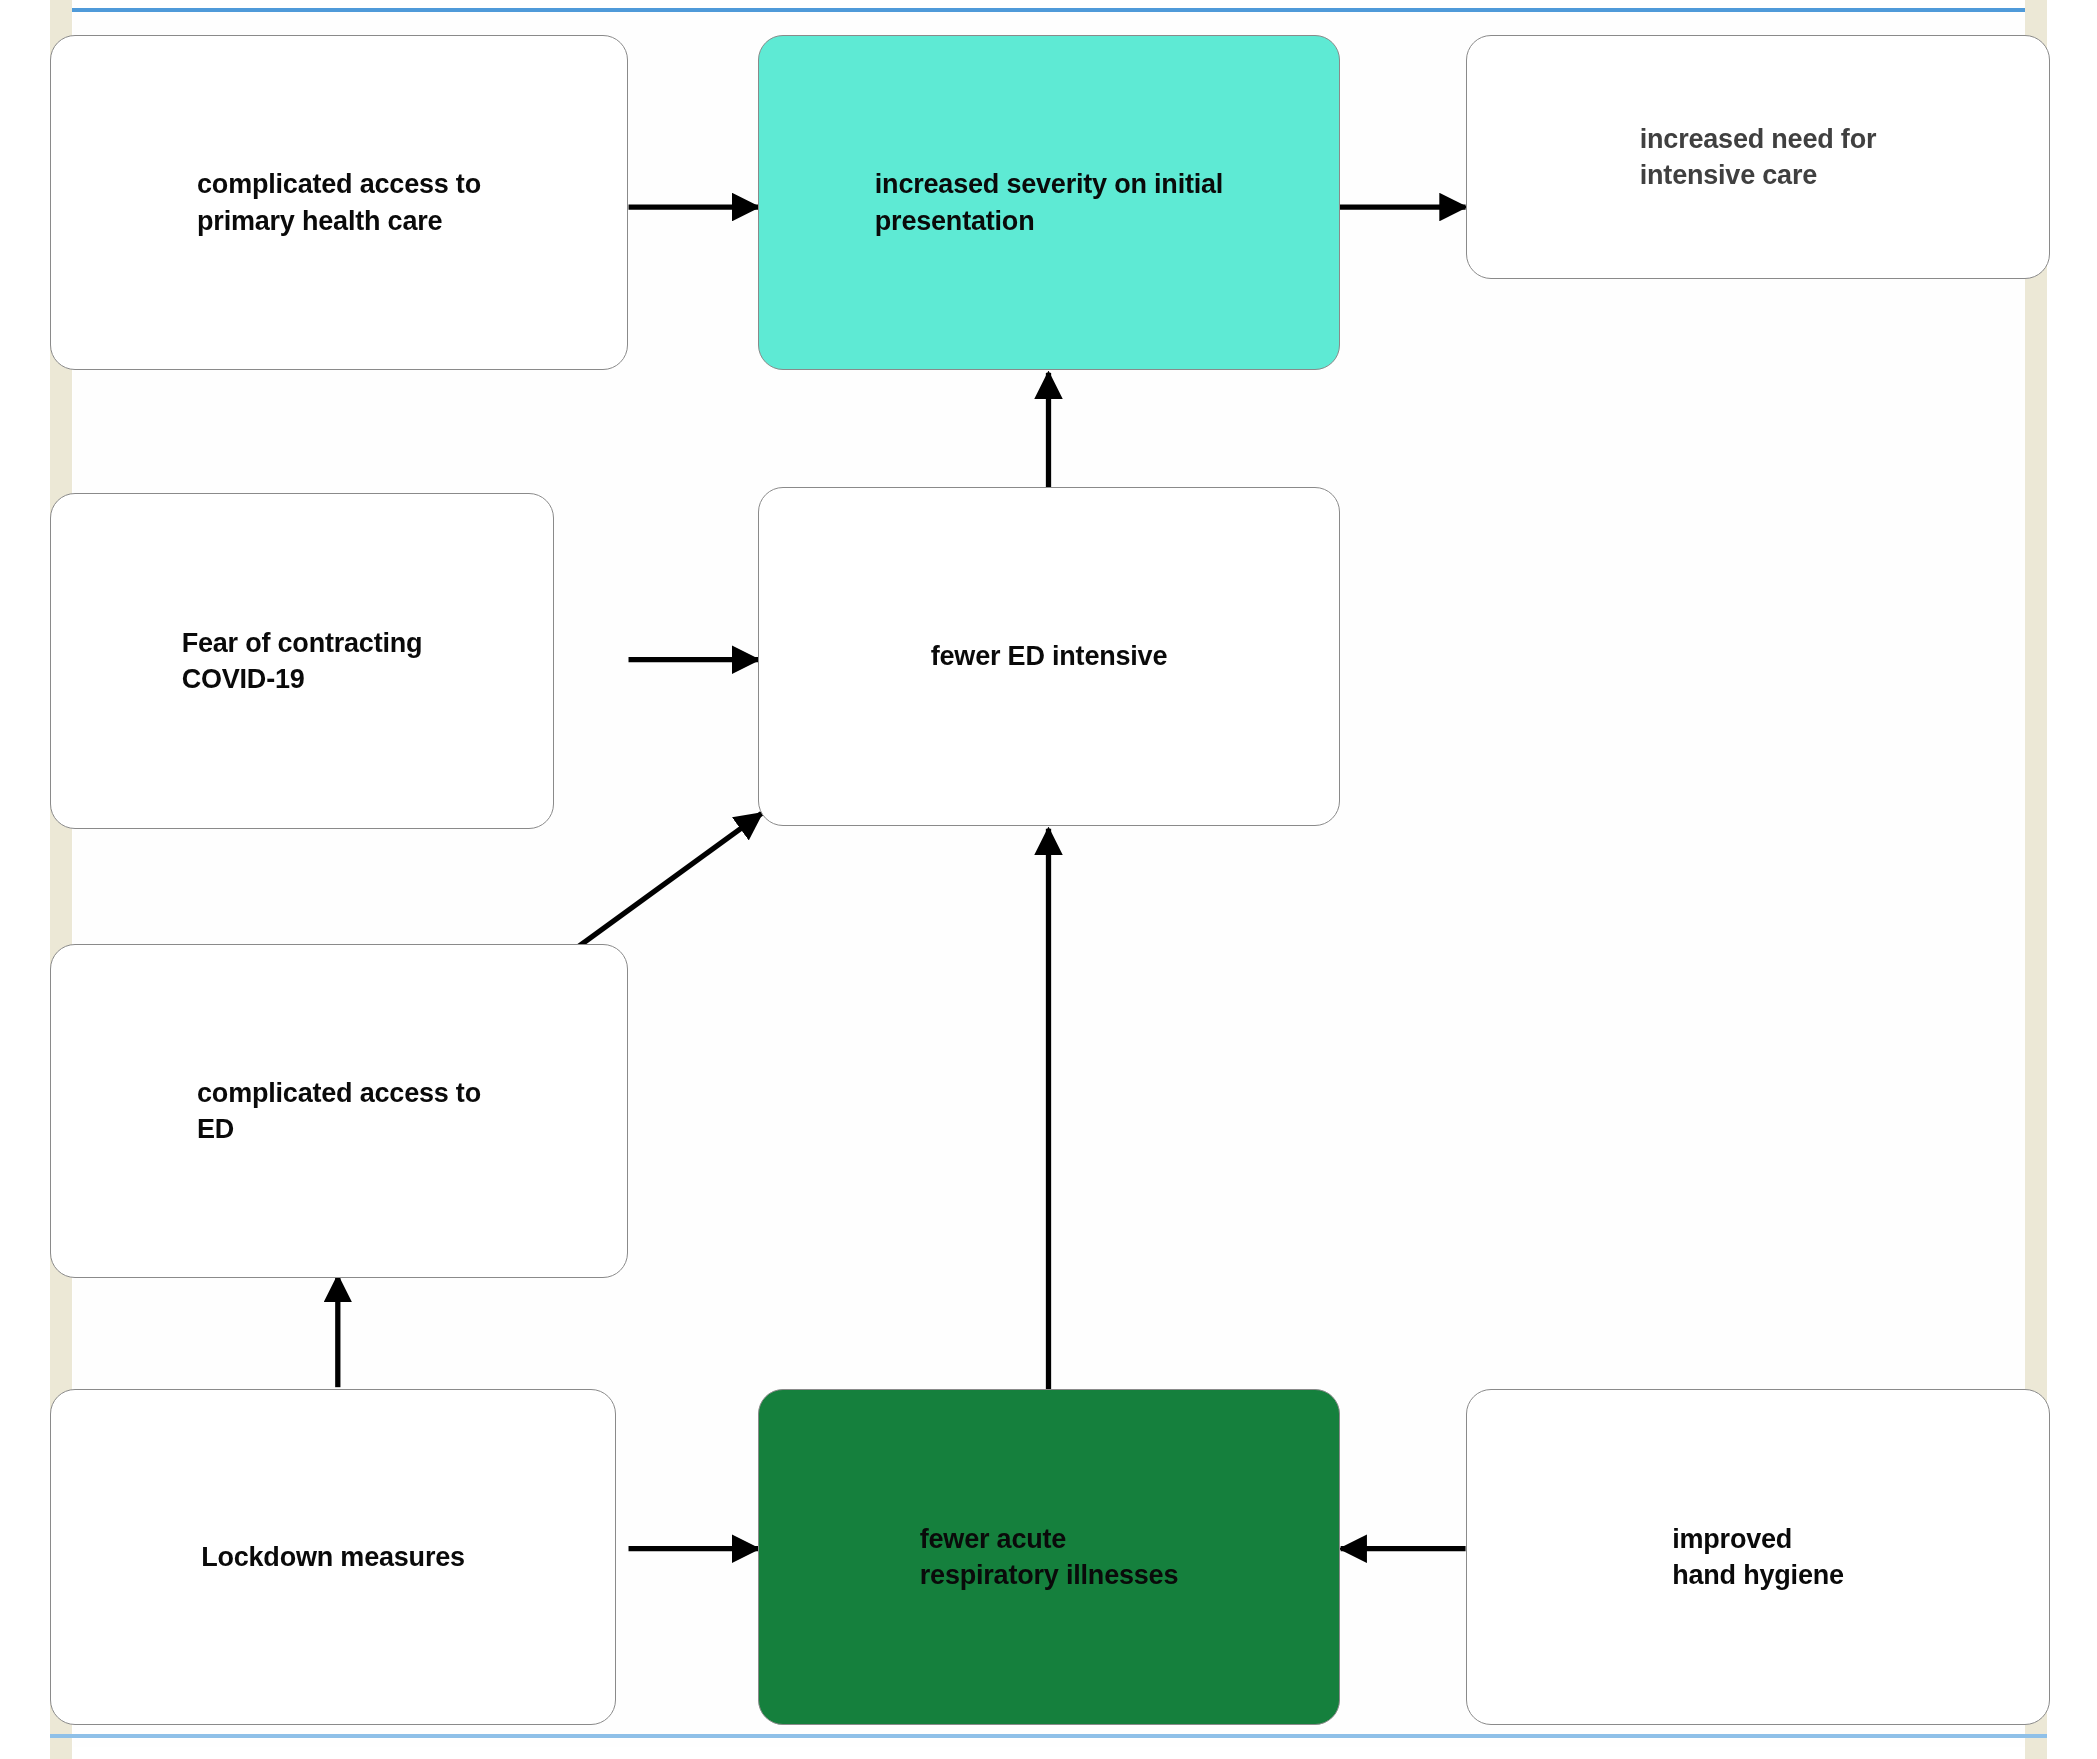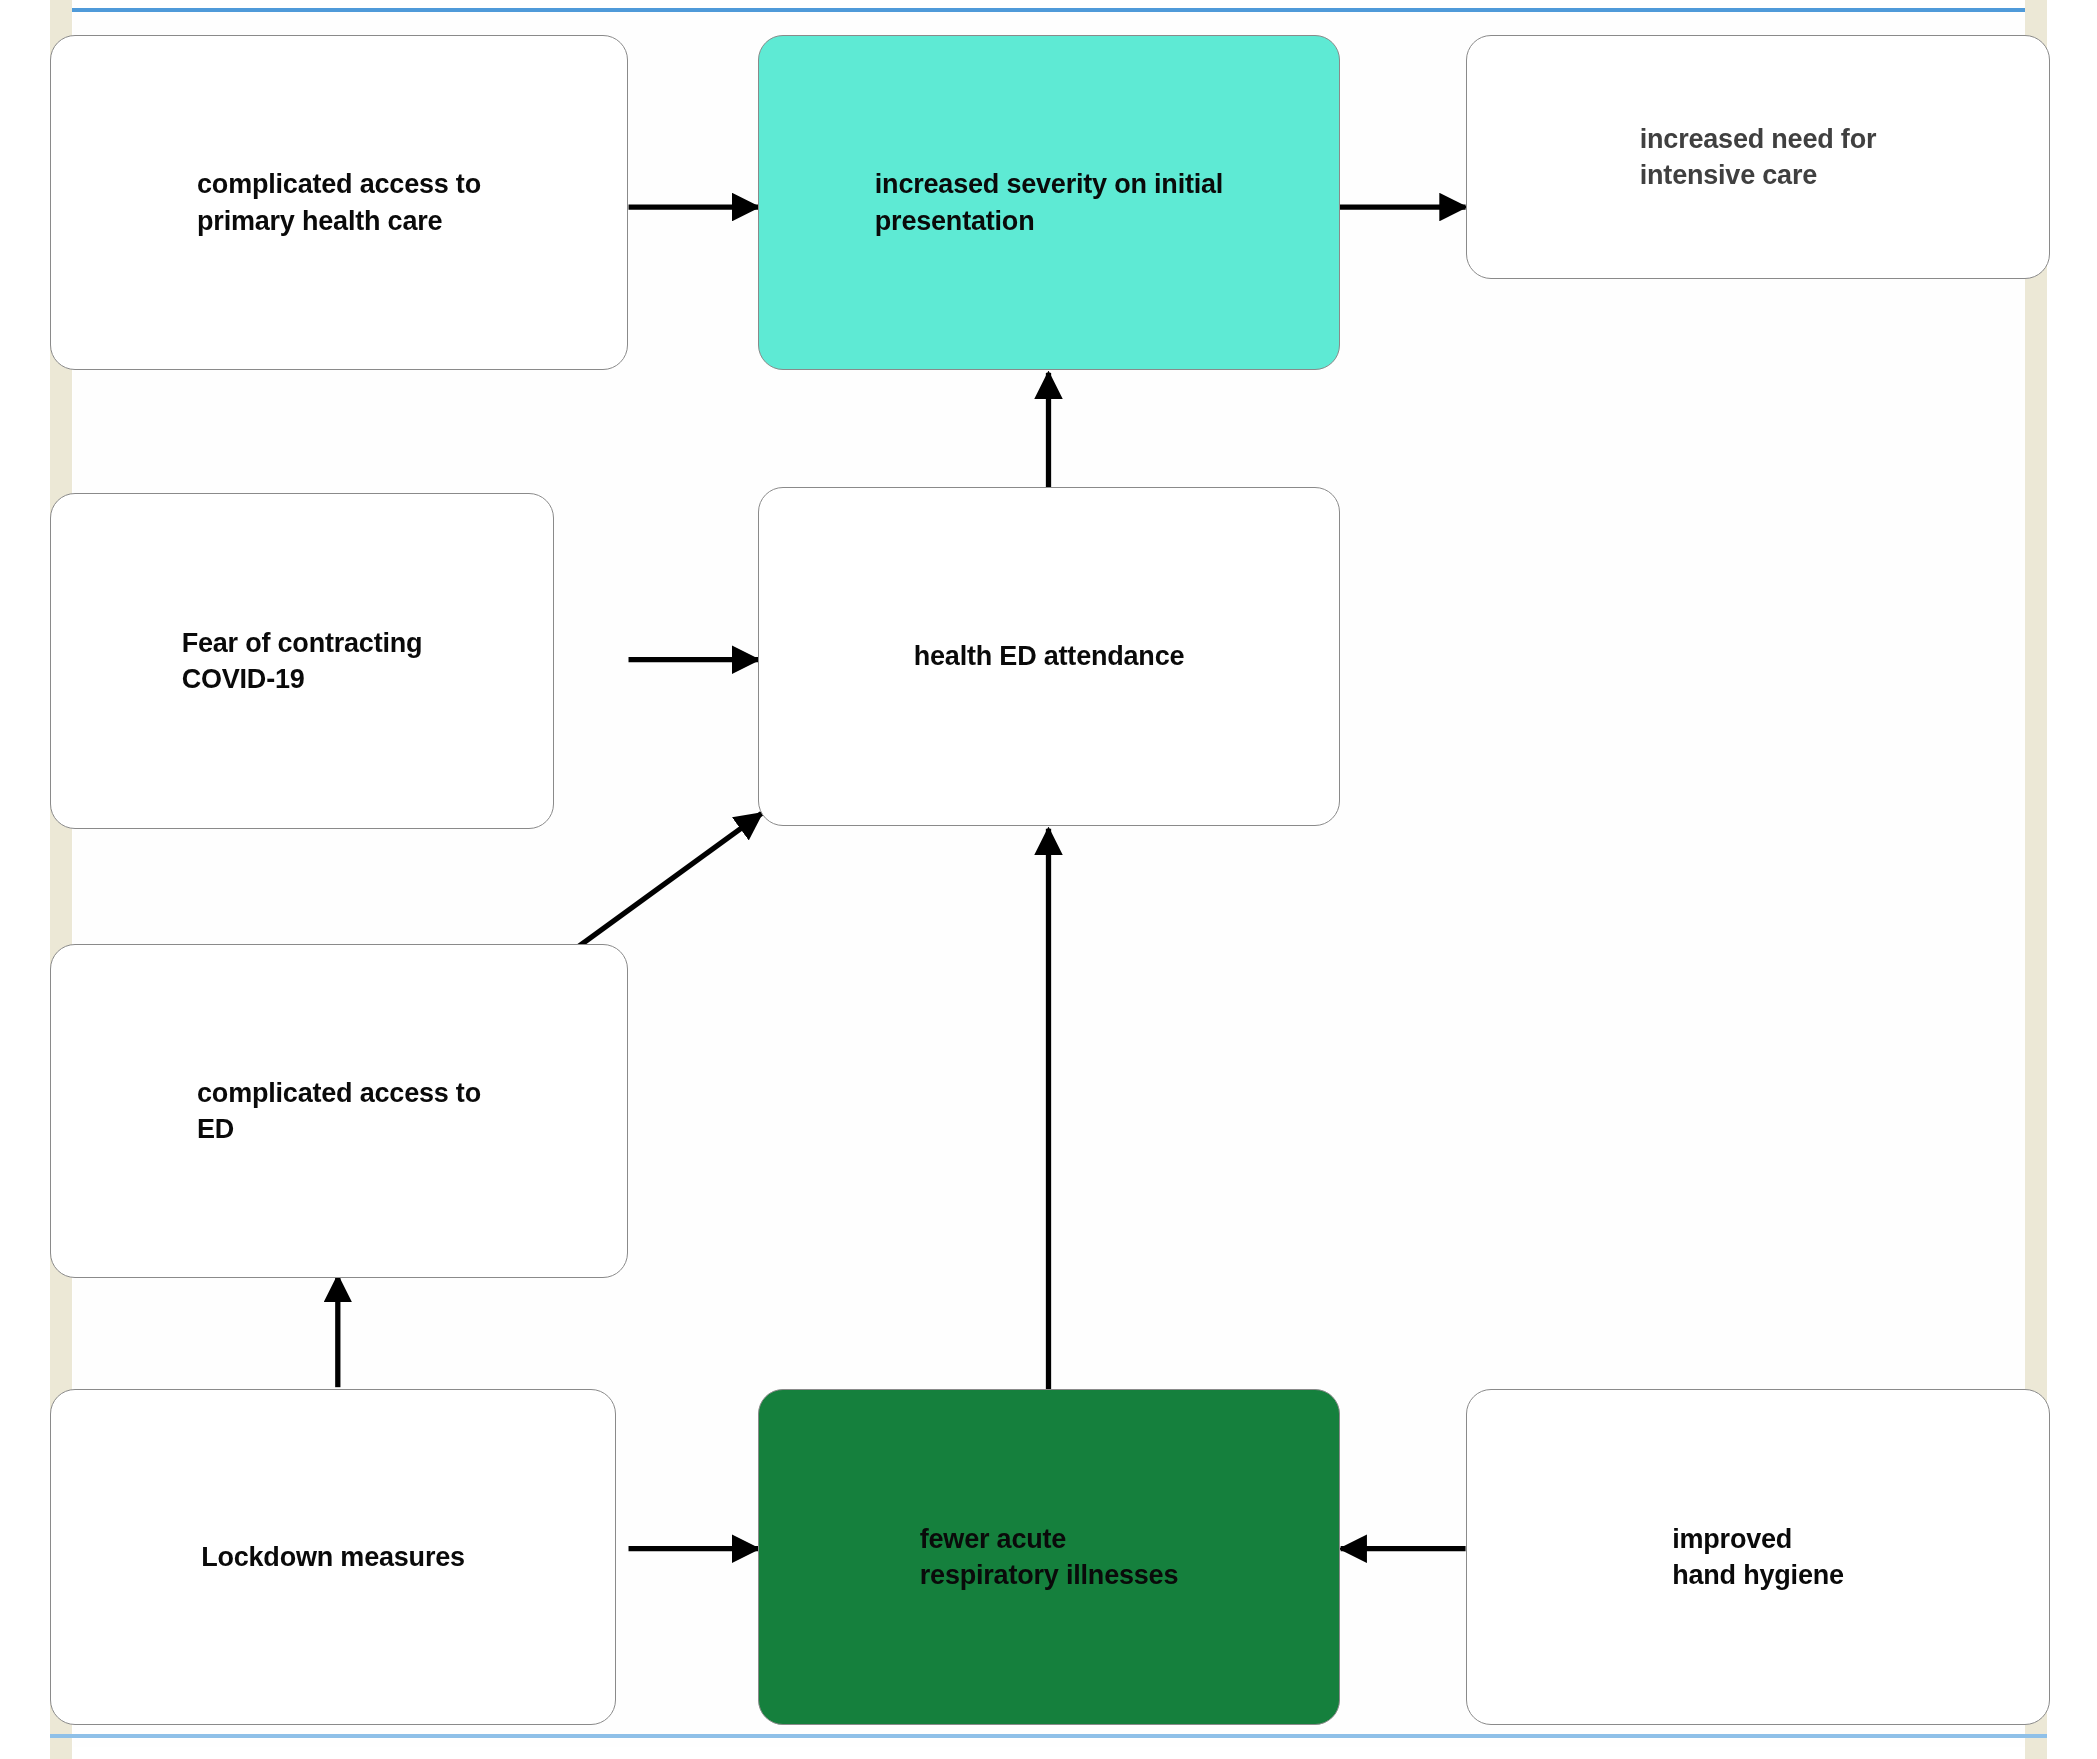--- a/index.html
+++ b/index.html
@@ -121,21 +121,21 @@
       </div>
       <div class="node" style="left: 1466px; top: 35px; width: 584px; height: 244px; border-color: rgb(138, 138, 138); background: rgb(255, 255, 255); color: #404040;">
         <span class="node-label">increased need for
 intensive care</span>
       </div>
       <div class="node" style="left: 50px; top: 493px; width: 504px; height: 336px; border-color: rgb(138, 138, 138); background: rgb(255, 255, 255); color: rgb(10, 10, 10);">
         <span class="node-label">Fear of contracting
 COVID-19</span>
       </div>
       <div class="node" style="left: 758px; top: 487px; width: 582px; height: 339px; border-color: rgb(138, 138, 138); background: rgb(255, 255, 255); color: rgb(10, 10, 10);">
-        <span class="node-label">health ED attendance</span>
+        <span class="node-label">fewer ED intensive</span>
       </div>
       <div class="node" style="left: 50px; top: 944px; width: 578px; height: 334px; border-color: rgb(138, 138, 138); background: rgb(255, 255, 255); color: rgb(10, 10, 10);">
         <span class="node-label">complicated access to
 ED</span>
       </div>
       <div class="node" style="left: 50px; top: 1389px; width: 566px; height: 336px; border-color: rgb(138, 138, 138); background: rgb(255, 255, 255); color: rgb(10, 10, 10);">
         <span class="node-label">Lockdown measures</span>
       </div>
       <div class="node" style="left: 758px; top: 1389px; width: 582px; height: 336px; border-color: rgb(138, 138, 138); background: #15803d; color: rgb(10, 10, 10);">
         <span class="node-label">fewer acute

